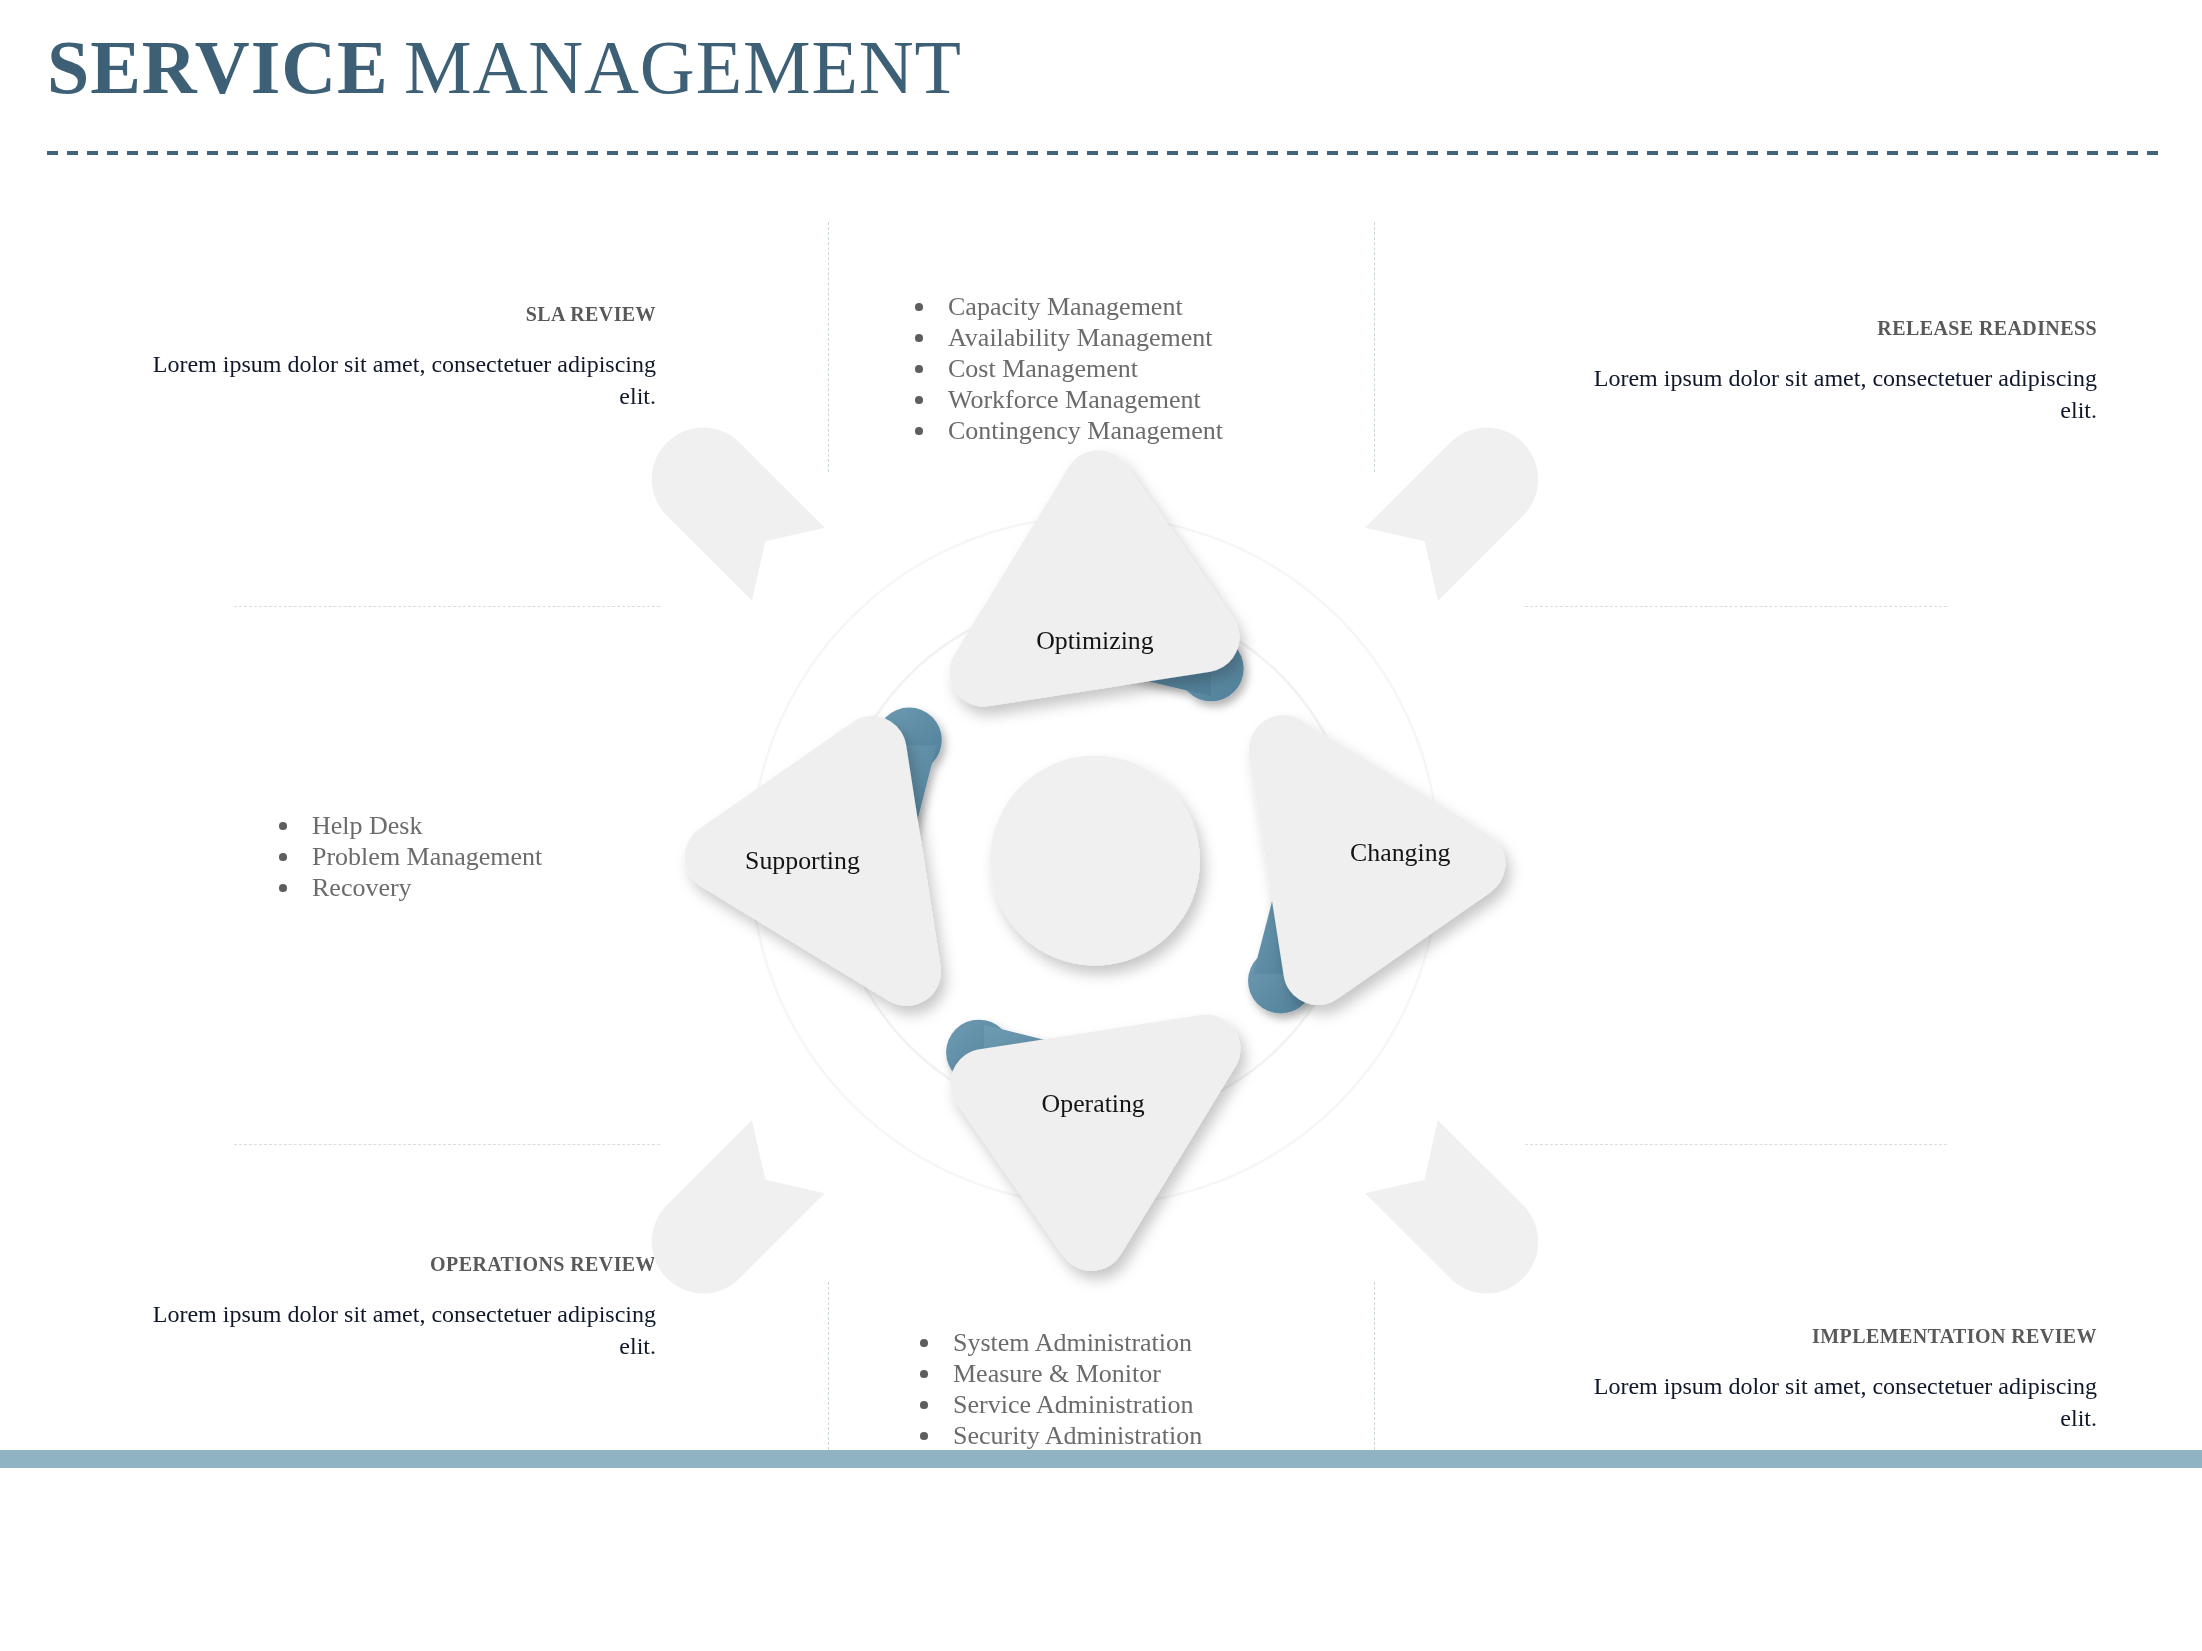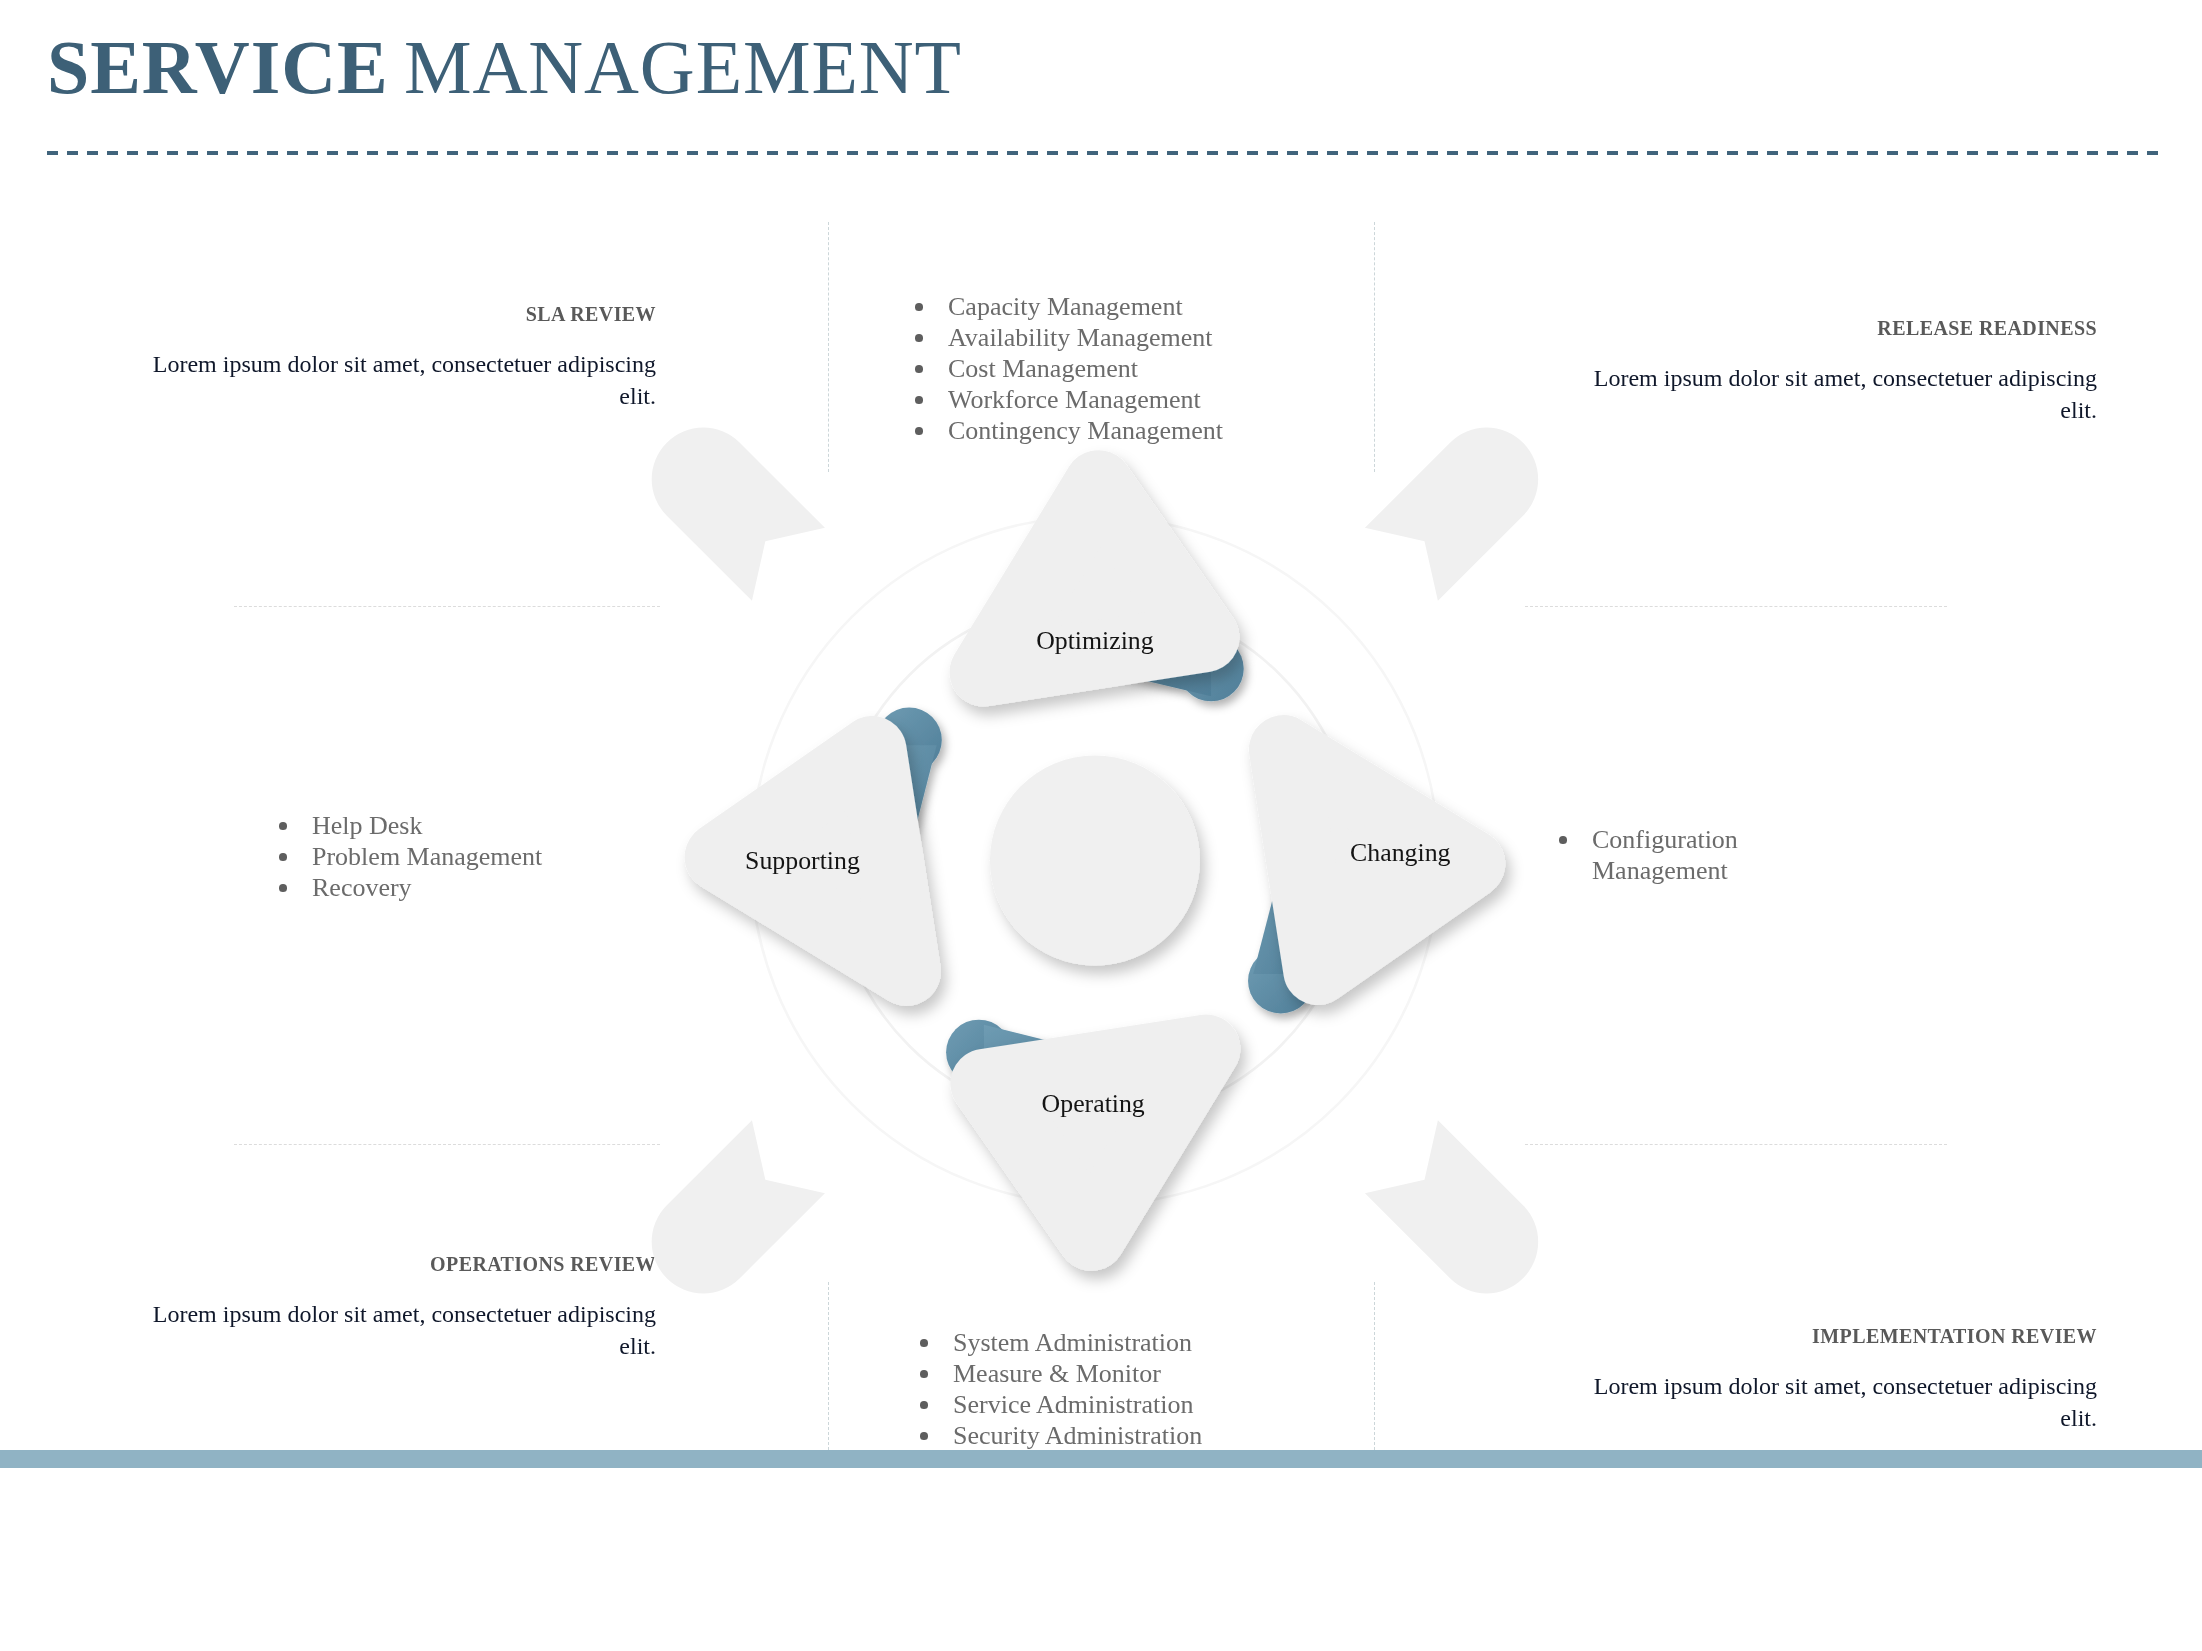--- a/index.html
+++ b/index.html
@@ -101,21 +101,20 @@
       <li>Cost Management</li>
       <li>Workforce Management</li>
       <li>Contingency Management</li>
     </ul>
   <ul class="bullet-list" id="supporting-list">
       <li>Help Desk</li>
       <li>Problem Management</li>
       <li>Recovery</li>
     </ul>
   <ul class="bullet-list" id="changing-list">
-      <li>Configuration Management</li>
     </ul>
   <ul class="bullet-list" id="operating-list">
       <li>System Administration</li>
       <li>Measure &amp; Monitor</li>
       <li>Service Administration</li>
       <li>Security Administration</li>
       <li>Network Administration</li>
     </ul>
 
   <svg id="diagram-svg" width="921" height="929" viewBox="0 0 1070 1080">

